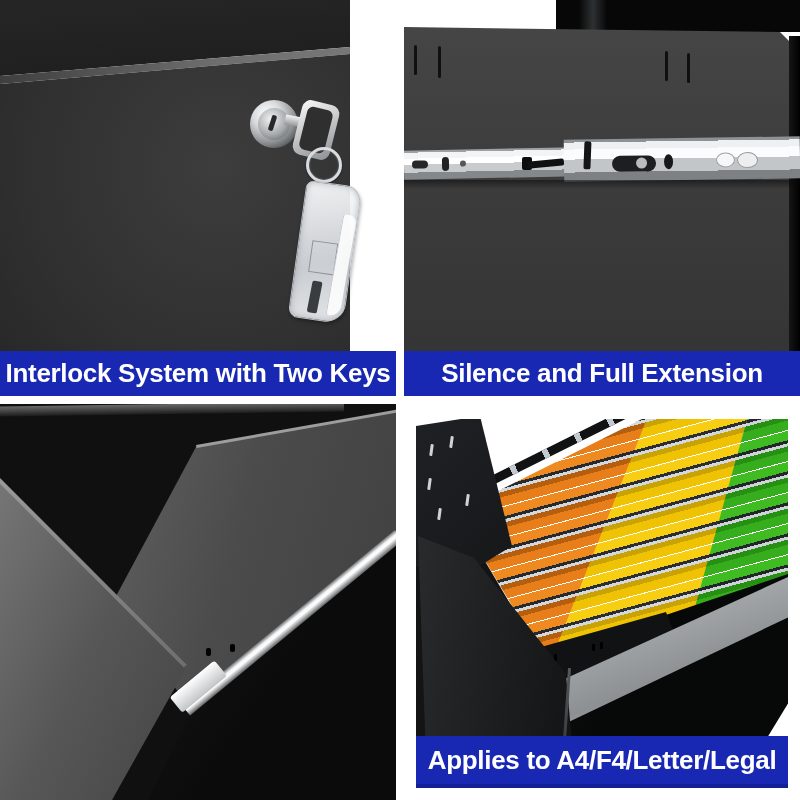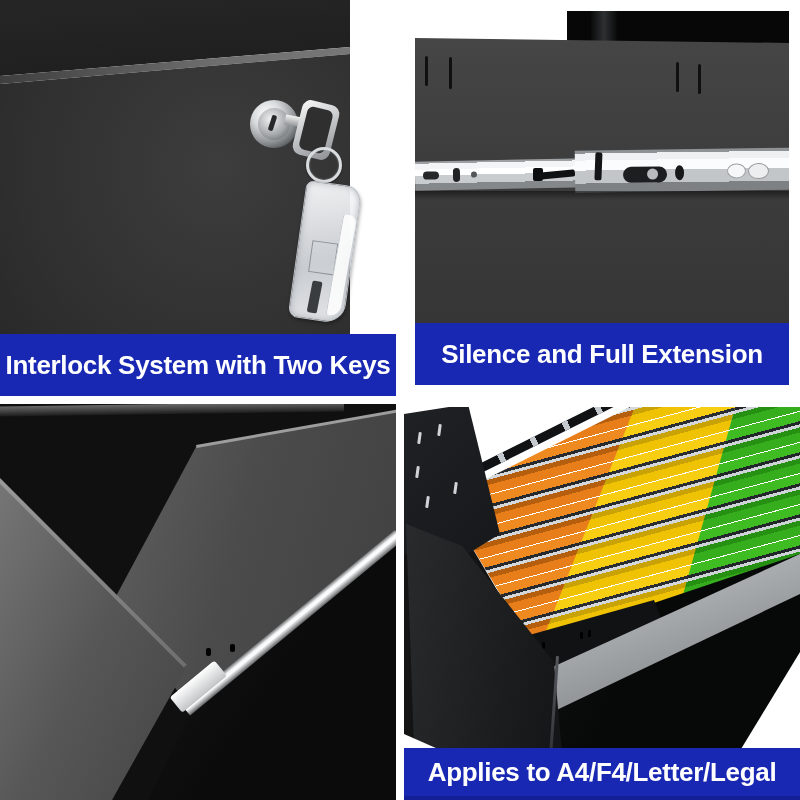--- a/index.html
+++ b/index.html
@@ -9,21 +9,21 @@
     overflow:hidden;position:relative;
   }
   .collage{
     position:absolute;left:0;top:0;width:800px;height:800px;
     display:grid;grid-template-columns:396px 396px;grid-template-rows:396px 396px;
     gap:8px;background:#ffffff;
   }
   .cell{position:relative;overflow:hidden;background:#ffffff;}
   .abs{position:absolute;}
   .caption{
-    position:absolute;left:0;right:0;bottom:0;height:62px;
+    position:absolute;left:0;right:0;bottom:0;height:45px;
     background:#1928b3;color:#ffffff;
     display:flex;align-items:center;justify-content:center;
     font-size:26px;font-weight:bold;letter-spacing:-0.3px;
     z-index:50;white-space:nowrap;
   }
   .caption-bottom{height:52px;border-bottom:4px solid #121f97;box-sizing:border-box;}
 
   
   .q1-lid{inset:0;clip-path:polygon(0 0,350px 0,350px 47px,0 76px);
     background:linear-gradient(175deg,#262626,#0e0e0e 70%);}
@@ -158,21 +158,21 @@
     </div>
     <div class="abs q1-keyring"></div>
     <div class="abs q1-keycover">
       <div class="abs q1-keycover-logo"></div>
       <div class="abs q1-keycover-blade"></div>
       <div class="abs q1-keycover-flap"></div>
     </div>
     <div class="caption" style="background: rgb(25, 40, 179); color: rgb(255, 255, 255);">Interlock System with Two Keys</div>
   </figure>
 
-  <figure class="cell" style="margin:11px">
+  <figure class="cell" style="margin:0">
     <div class="abs q2-interior"></div>
     <div class="abs q2-tab"></div>
     <div class="abs q2-panel"></div>
     <div class="abs q2-rightedge"></div>
     <div class="abs q2-slit s1"></div>
     <div class="abs q2-slit s2"></div>
     <div class="abs q2-slit s3"></div>
     <div class="abs q2-slit s4"></div>
     <div class="abs q2-rail-left">
       <div class="abs q2-hole-a"></div>
@@ -201,21 +201,21 @@
     <div class="abs q3-divider-edge"></div>
     <div class="abs q3-leftwall"></div>
     <div class="abs q3-leftwall-edge"></div>
     <div class="abs q3-front"></div>
     <div class="abs q3-chrome"></div>
     <div class="abs q3-chrome-bright"></div>
     <div class="abs q3-hole h1"></div>
     <div class="abs q3-hole h2"></div>
   </figure>
 
-  <figure class="cell" style="margin:0">
+  <figure class="cell" style="margin:12px">
     <div class="abs q4-fold orange"></div>
     <div class="abs q4-fold yellow"></div>
     <div class="abs q4-fold green"></div>
     <div class="abs q4-interior"></div>
     <div class="abs q4-hangrail"></div>
     <div class="abs q4-backpanel">
       <div class="abs q4-slit t1"></div>
       <div class="abs q4-slit t2"></div>
       <div class="abs q4-slit t3"></div>
       <div class="abs q4-slit t4"></div>

